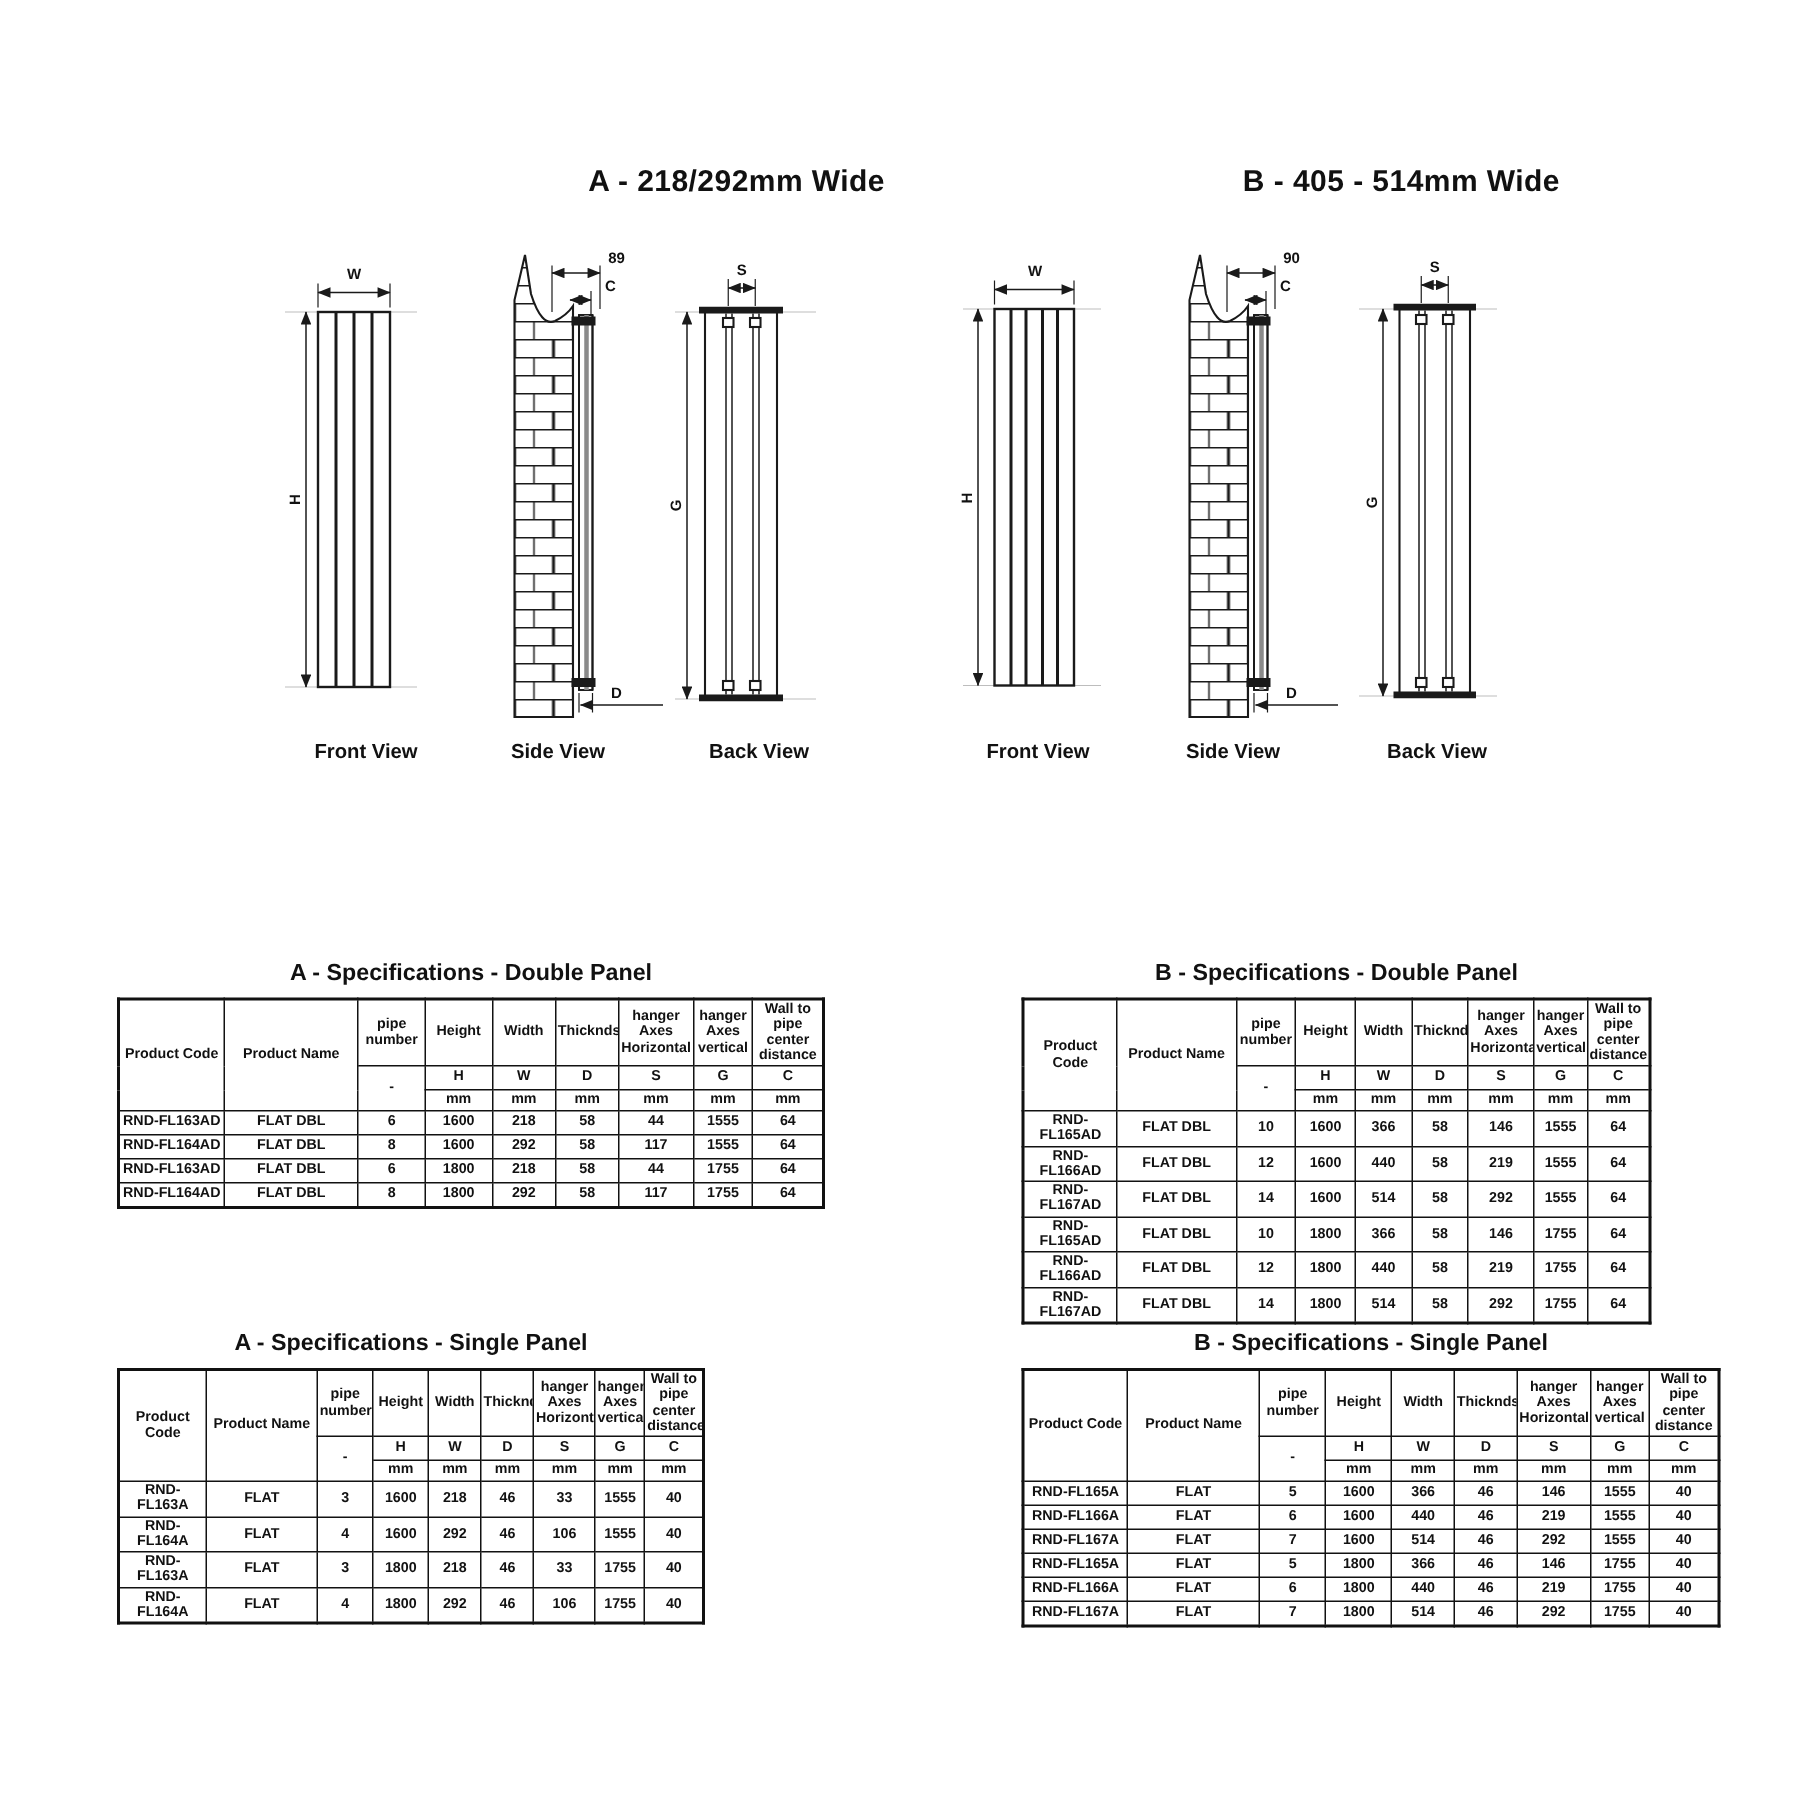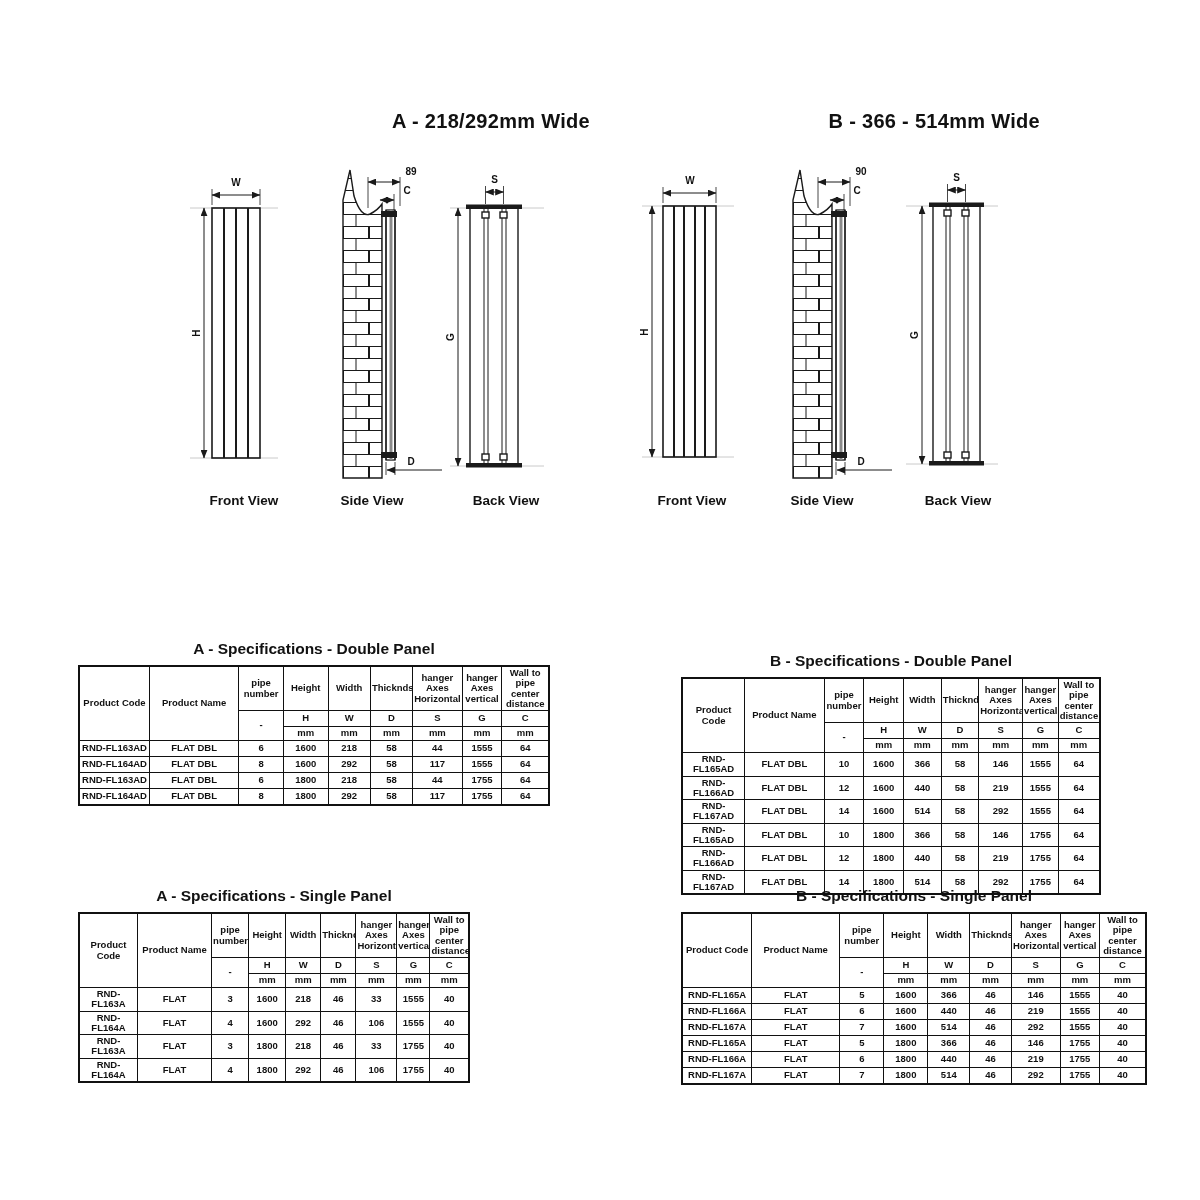--- a/index.html
+++ b/index.html
@@ -13,39 +13,39 @@
   #diagA{left:150px;}
   #diagB{left:600px;}
   .ln{stroke:#1a1a1a;}
   .faint{stroke:#bdbdbd;stroke-width:.8;}
   .dim{stroke:#1a1a1a;stroke-width:1;fill:none;}
   .ext{stroke:#1a1a1a;stroke-width:.8;}
   .dimtxt{font:bold 10px "Liberation Sans",sans-serif;fill:#111;}
   .viewtxt{font:bold 13.5px "Liberation Sans",sans-serif;fill:#111;text-anchor:middle;}
   .spec{position:absolute;padding-left:36px;}
   #specAD{left:42px;top:640px;width:472px;}
-  #specBD{left:645px;top:640px;width:420px;margin-top:12px;}
+  #specBD{left:645px;top:640px;width:420px;}
   #specAS{left:42px;top:887px;width:392px;}
   #specBS{left:645px;top:887px;width:466px;}
   .spec-title{text-align:center;font-weight:bold;font-size:15.5px;margin:0 0 7px 0;}
   table.spec-table{width:100%;border-collapse:collapse;table-layout:fixed;border:2px solid #111;}
   .spec-table th,.spec-table td{border:1px solid #111;font-weight:bold;font-size:9.5px;
       line-height:1.08;text-align:center;padding:1px;overflow:hidden;vertical-align:middle;}
   .spec-table tr.r1 th{height:37px;}
   .spec-table tr.r2 th{height:13px;}
   .spec-table tr.r3 th{height:11px;}
   .spec-table tbody td{height:13px;}
 </style>
 </head>
 <body>
 
 <div id="canvas">
 
   <div class="diag-title" id="diagTitleA">A - 218/292mm Wide</div>
-  <div class="diag-title" id="diagTitleB">B - 366 - 514mm Wide</div>
+  <div class="diag-title" id="diagTitleB">B - 405 - 514mm Wide</div>
 
   <svg class="diag" id="diagA" width="440" height="368" viewBox="0 0 440 368">
     <defs>
       <marker id="mA" viewBox="0 0 10 8" refX="9.5" refY="4" markerWidth="9" markerHeight="7" orient="auto-start-reverse">
           <path d="M0,0 L10,4 L0,8 Z" fill="#1a1a1a"></path>
         </marker>
       <pattern id="brickA" x="193" y="330" width="26" height="24" patternUnits="userSpaceOnUse">
         <rect width="26" height="24" fill="#fff"></rect>
         <line x1="0" y1="0.5" x2="26" y2="0.5" stroke="#1a1a1a"></line>
         <line x1="0" y1="12.5" x2="26" y2="12.5" stroke="#1a1a1a"></line>

